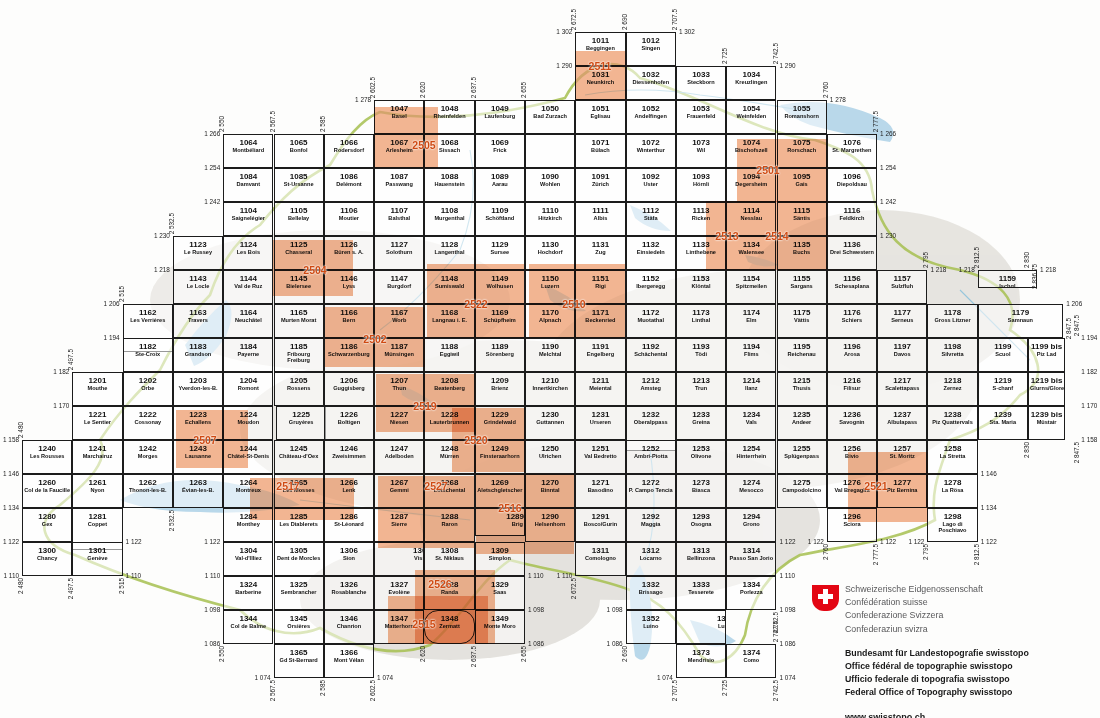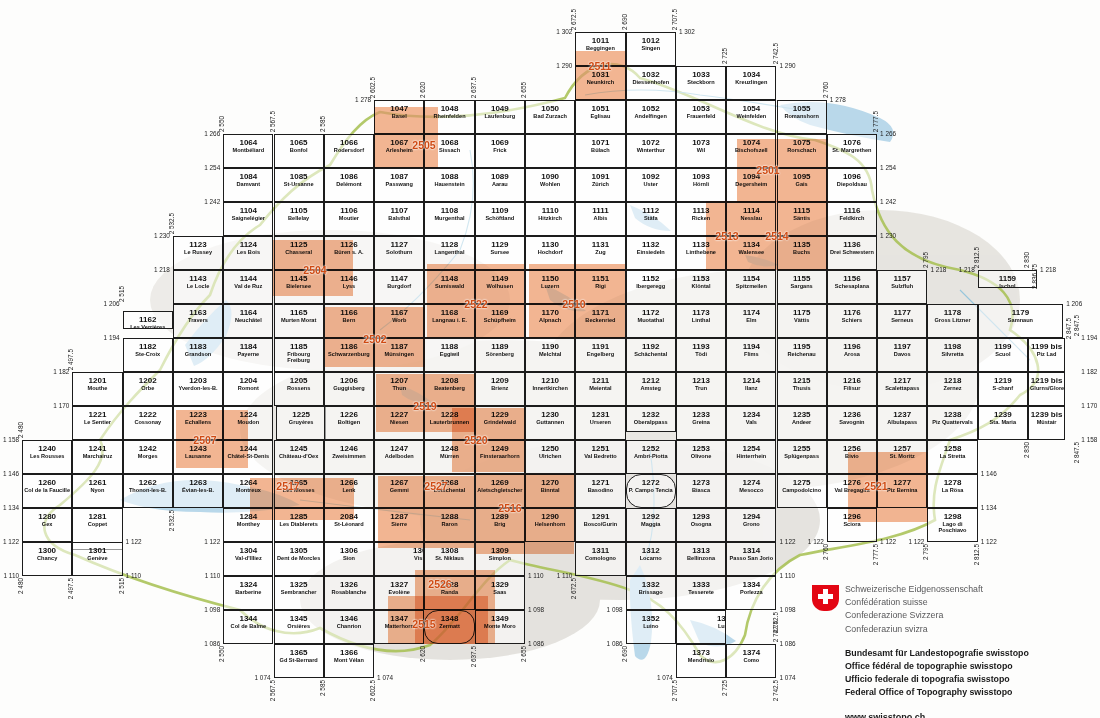--- a/index.html
+++ b/index.html
@@ -388,21 +388,21 @@
         <span class="nm">Schesaplana</span>
       </div>
       <div class="cell" style="left: 877.1px; top: 270px; width: 50.3px; height: 34px;">
         <span class="num">1157</span>
         <span class="nm">Sulzfluh</span>
       </div>
       <div class="cell" style="left: 977.7px; top: 270px; width: 59.354px; height: 18px;">
         <span class="num">1159</span>
         <span class="nm">Ischgl</span>
       </div>
-      <div class="cell" style="left: 122.6px; top: 311px; width: 50.3px; height: 18px;">
+      <div class="cell" style="left: 122.6px; top: 304px; width: 50.3px; height: 48px;">
         <span class="num">1162</span>
         <span class="nm">Les Verrières</span>
       </div>
       <div class="cell" style="left: 172.9px; top: 304px; width: 50.3px; height: 34px;">
         <span class="num">1163</span>
         <span class="nm">Travers</span>
       </div>
       <div class="cell" style="left: 223.2px; top: 304px; width: 50.3px; height: 34px;">
         <span class="num">1164</span>
         <span class="nm">Neuchâtel</span>
@@ -660,21 +660,21 @@
         <span class="nm">Grindelwald</span>
       </div>
       <div class="cell" style="left: 525px; top: 406px; width: 50.3px; height: 34px;">
         <span class="num">1230</span>
         <span class="nm">Guttannen</span>
       </div>
       <div class="cell" style="left: 575.3px; top: 406px; width: 50.3px; height: 34px;">
         <span class="num">1231</span>
         <span class="nm">Urseren</span>
       </div>
-      <div class="cell" style="left: 625.6px; top: 406px; width: 50.3px; height: 26px;">
+      <div class="cell" style="left: 625.6px; top: 406px; width: 50.3px; height: 45px;">
         <span class="num">1232</span>
         <span class="nm">Oberalppass</span>
       </div>
       <div class="cell" style="left: 675.9px; top: 406px; width: 50.3px; height: 34px;">
         <span class="num">1233</span>
         <span class="nm">Greina</span>
       </div>
       <div class="cell" style="left: 726.2px; top: 406px; width: 50.3px; height: 34px;">
         <span class="num">1234</span>
         <span class="nm">Vals</span>
@@ -820,21 +820,21 @@
         <span class="nm">Aletschgletscher</span>
       </div>
       <div class="cell" style="left: 525px; top: 474px; width: 50.3px; height: 34px;">
         <span class="num">1270</span>
         <span class="nm">Binntal</span>
       </div>
       <div class="cell" style="left: 575.3px; top: 474px; width: 50.3px; height: 34px;">
         <span class="num">1271</span>
         <span class="nm">Basodino</span>
       </div>
-      <div class="cell" style="left: 625.6px; top: 474px; width: 50.3px; height: 34px; border-radius: 15px;">
+      <div class="cell" style="left: 625.6px; top: 474px; width: 50.3px; height: 34px;">
         <span class="num">1272</span>
         <span class="nm">P. Campo Tencia</span>
       </div>
       <div class="cell" style="left: 675.9px; top: 474px; width: 50.3px; height: 34px;">
         <span class="num">1273</span>
         <span class="nm">Biasca</span>
       </div>
       <div class="cell" style="left: 726.2px; top: 474px; width: 50.3px; height: 34px;">
         <span class="num">1274</span>
         <span class="nm">Mesocco</span>
@@ -865,32 +865,32 @@
       </div>
       <div class="cell" style="left: 223.2px; top: 508px; width: 50.3px; height: 34px;">
         <span class="num">1284</span>
         <span class="nm">Monthey</span>
       </div>
       <div class="cell" style="left: 273.5px; top: 508px; width: 50.3px; height: 34px;">
         <span class="num">1285</span>
         <span class="nm">Les Diablerets</span>
       </div>
       <div class="cell" style="left: 323.8px; top: 508px; width: 50.3px; height: 34px;">
-        <span class="num">2084</span>
+        <span class="num">1286</span>
         <span class="nm">St-Léonard</span>
       </div>
       <div class="cell" style="left: 374.1px; top: 508px; width: 50.3px; height: 34px;">
         <span class="num">1287</span>
         <span class="nm">Sierre</span>
       </div>
       <div class="cell" style="left: 424.4px; top: 508px; width: 50.3px; height: 34px;">
         <span class="num">1288</span>
         <span class="nm">Raron</span>
       </div>
-      <div class="cell" style="left: 474.7px; top: 508px; width: 50.3px; height: 34px;">
+      <div class="cell" style="left: 474.7px; top: 508px; width: 50.3px; height: 28px; text-align: right;">
         <span class="num">1289</span>
         <span class="nm">Brig</span>
       </div>
       <div class="cell" style="left: 525px; top: 508px; width: 50.3px; height: 34px;">
         <span class="num">1290</span>
         <span class="nm">Helsenhorn</span>
       </div>
       <div class="cell" style="left: 575.3px; top: 508px; width: 50.3px; height: 34px;">
         <span class="num">1291</span>
         <span class="nm">Bosco/Gurin</span>

